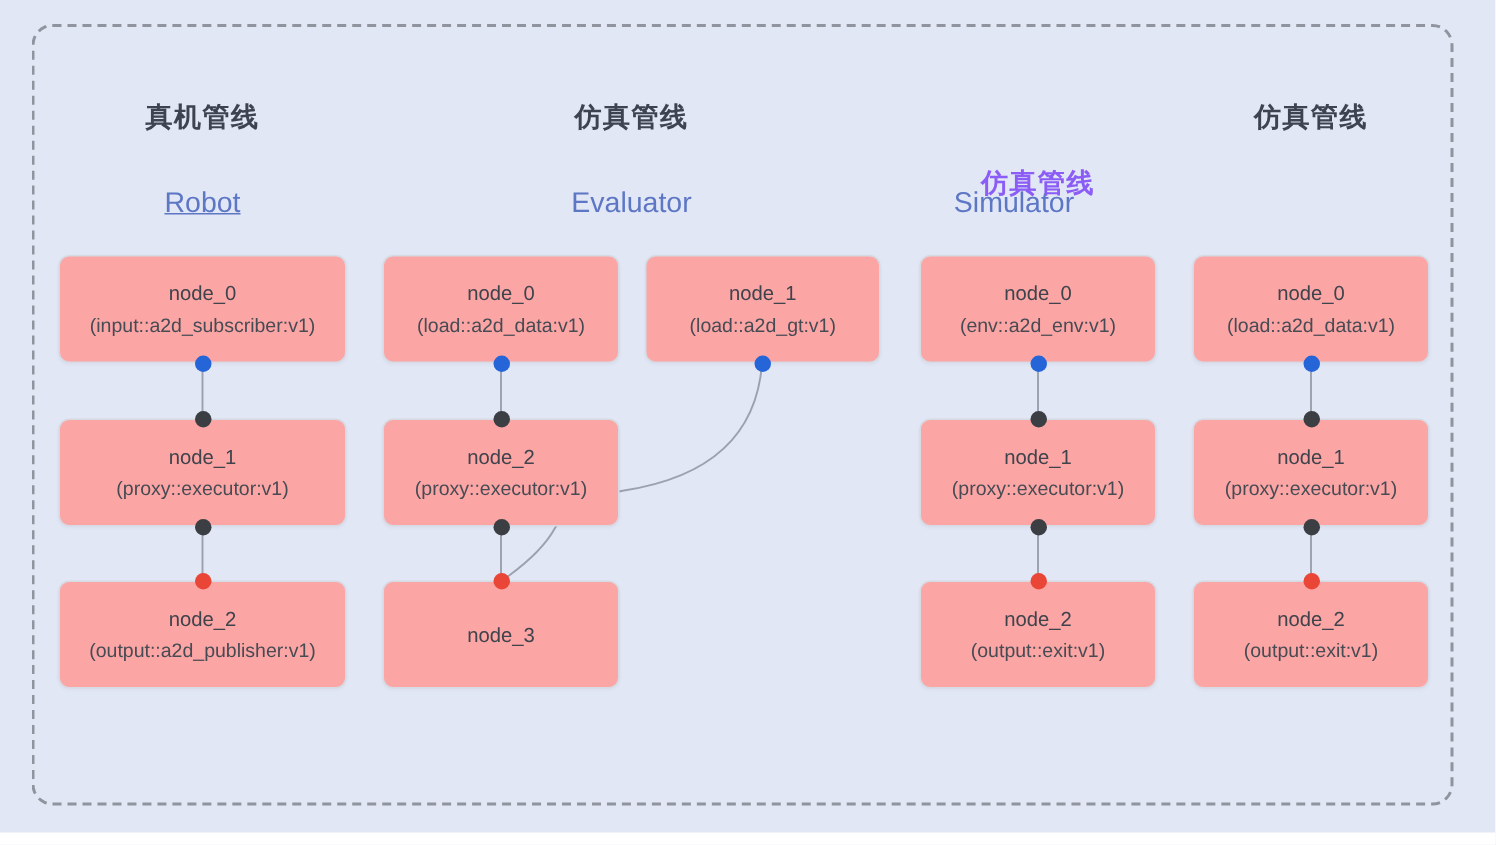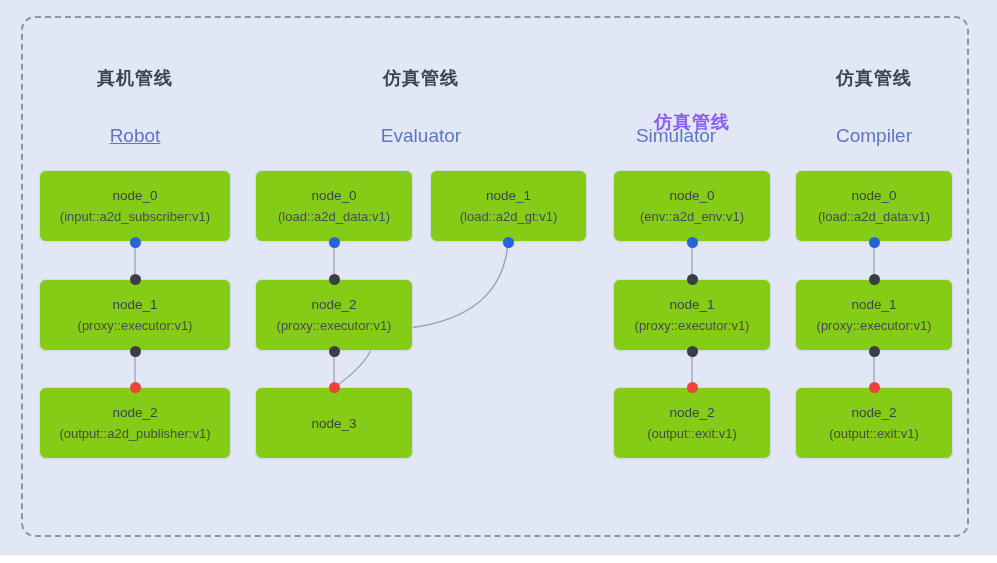--- a/index.html
+++ b/index.html
@@ -15,21 +15,21 @@
   .wires{position:absolute;left:0;top:0;width:997px;height:563px;pointer-events:none;z-index:2;}
   .hdr-zh{
     position:absolute;width:200px;text-align:center;top:66px;
     font-size:18px;font-weight:700;color:#3d4350;letter-spacing:1px;z-index:3;
   }
   .hdr-en{
     position:absolute;width:200px;text-align:center;top:125px;
     font-size:19px;font-weight:400;color:#5d77c5;z-index:3;
   }
   .node{
-    position:absolute;height:72px;background:#84cc16;
+    position:absolute;height:72px;background:#fca5a5;
     border:1px solid #d6dae3;border-radius:7px;box-sizing:border-box;
     display:flex;flex-direction:column;align-items:center;justify-content:center;
     z-index:3;box-shadow:0 1px 2px rgba(90,100,130,0.06);
   }
   .node-name{font-size:13.5px;color:#3f434b;line-height:21px;}
   .node-type{font-size:13px;color:#474b53;line-height:21px;}
   .dot{position:absolute;width:11px;height:11px;border-radius:50%;z-index:4;}
   .dot-blue{background:#2565d8;}
   .dot-dark{background:#3b3e43;}
   .dot-red{background:#e94637;}
@@ -66,21 +66,20 @@
     </g>
   </svg>
 
   <div class="hdr-zh" style="left: 35px; color: rgb(61, 67, 80);">真机管线</div>
   <div class="hdr-en" style="left: 35px; color: rgb(93, 119, 197); text-decoration: underline;">Robot</div>
   <div class="hdr-zh" style="left: 321px; color: rgb(61, 67, 80);">仿真管线</div>
   <div class="hdr-en" style="left: 321px; color: rgb(93, 119, 197);">Evaluator</div>
   <div class="hdr-zh" style="left: 592px; color: #8b5cf6; margin-top: 44px;">仿真管线</div>
   <div class="hdr-en" style="left: 576px; color: rgb(93, 119, 197);">Simulator</div>
   <div class="hdr-zh" style="left: 774px; color: rgb(61, 67, 80);">仿真管线</div>
-  <div class="hdr-en" style="left: 774px; color: rgb(93, 119, 197);">Compiler</div>
 
   <div class="node c-robot r1">
     <div class="node-name">node_0</div>
     <div class="node-type">(input::a2d_subscriber:v1)</div>
   </div>
   <div class="node c-robot r2">
     <div class="node-name">node_1</div>
     <div class="node-type">(proxy::executor:v1)</div>
   </div>
   <div class="node c-robot r3">

